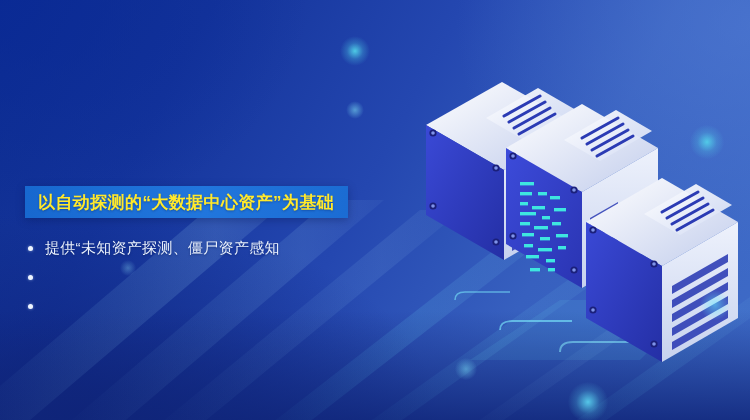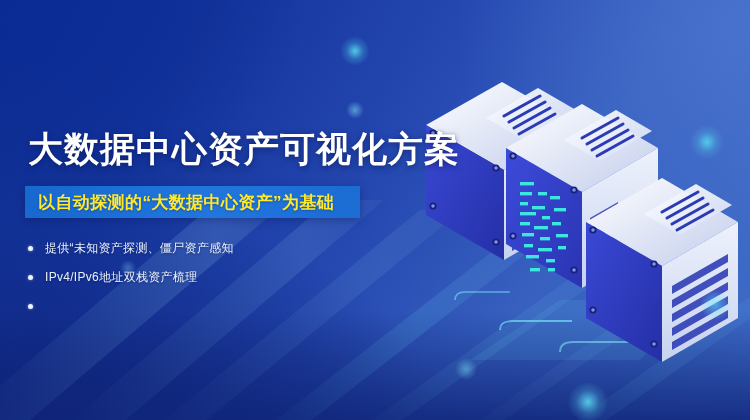--- a/index.html
+++ b/index.html
@@ -59,42 +59,42 @@
     letter-spacing:1px;
     white-space:nowrap;
     text-shadow:0 2px 6px rgba(5,20,80,.55), 0 0 1px rgba(5,20,80,.6);
   }
 
   .subtitle-wrap{
     position:absolute;left:25px;top:186px;
     height:32px;
     background:linear-gradient(90deg,#1768cf 0%,#2176dd 55%,#1b6cd3 100%);
     display:flex;align-items:center;
-    padding:0 26px 0 13px;
+    padding:0 14px 0 13px;
     box-shadow:0 2px 8px rgba(6,22,78,.35);
   }
   .subtitle{
     font-size:17px;font-weight:700;color:#ffe92b;
     letter-spacing:.4px;white-space:nowrap;
     text-shadow:0 1px 2px rgba(10,40,110,.45);
   }
 
   .bullets{position:absolute;left:28px;top:234px;width:420px;}
   .bullet-row{
     display:flex;align-items:center;
     height:28px;margin-bottom:1px;
   }
   .bullet-dot{
     width:5px;height:5px;border-radius:50%;
     background:#eef4ff;
     margin-right:12px;flex:0 0 auto;
     box-shadow:0 0 3px rgba(200,225,255,.6);
   }
   .bullet-text{
-    font-size:12px;color:#eaf1fc;
+    font-size:15px;color:#eaf1fc;
     letter-spacing:.3px;white-space:nowrap;
     text-shadow:0 1px 2px rgba(8,26,86,.5);
   }
 </style>
 </head>
 <body>
 
 <div id="banner">
 
   <div class="bg-wash wash-tl"></div>
@@ -265,34 +265,32 @@
   <div class="glow glow-a"></div>
   <div class="glow glow-b"></div>
   <div class="glow glow-c"></div>
   <div class="glow glow-d"></div>
   <div class="glow glow-e"></div>
   <div class="glow glow-f"></div>
   <div class="glow glow-g"></div>
 
   <div class="content">
 
-    <div class="title">大数据中心资产可视化方案</div>
 
     <div class="subtitle-wrap">
       <span class="subtitle">以自动探测的“大数据中心资产”为基础</span>
     </div>
 
     <div class="bullets">
       <div class="bullet-row">
         <span class="bullet-dot"></span>
         <span class="bullet-text">提供“未知资产探测、僵尸资产感知</span>
       </div>
       <div class="bullet-row">
         <span class="bullet-dot"></span>
-        <span class="bullet-text">IPv4/IPv6地址双栈资产梳理</span>
       </div>
       <div class="bullet-row">
         <span class="bullet-dot"></span>
       </div>
     </div>
 
   </div>
 </div>
 
 </body></html>

